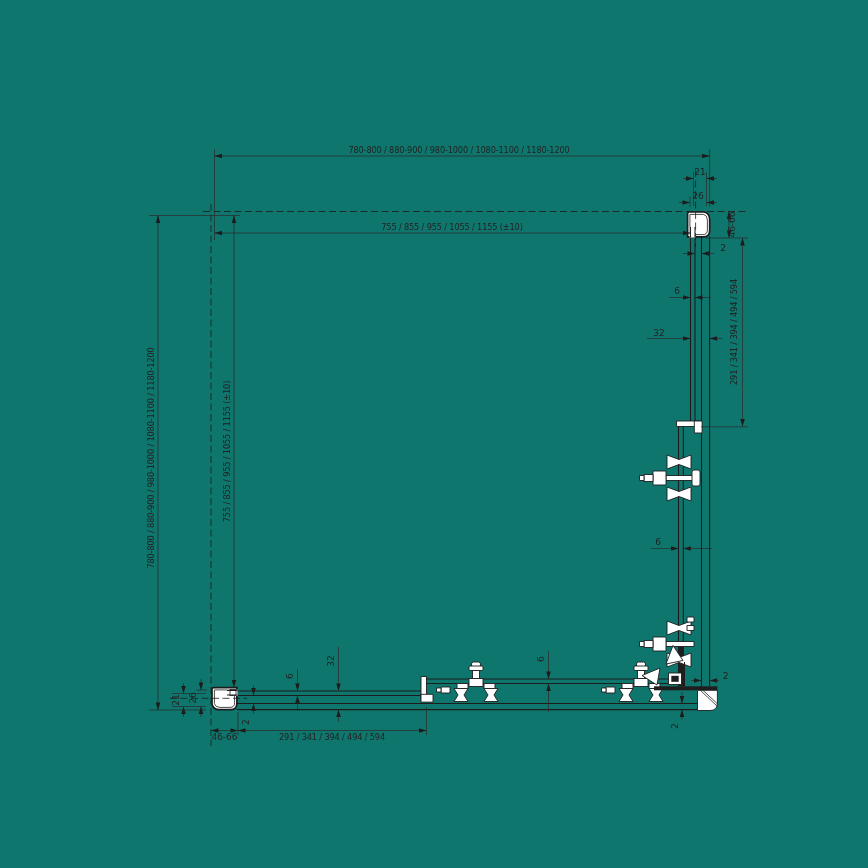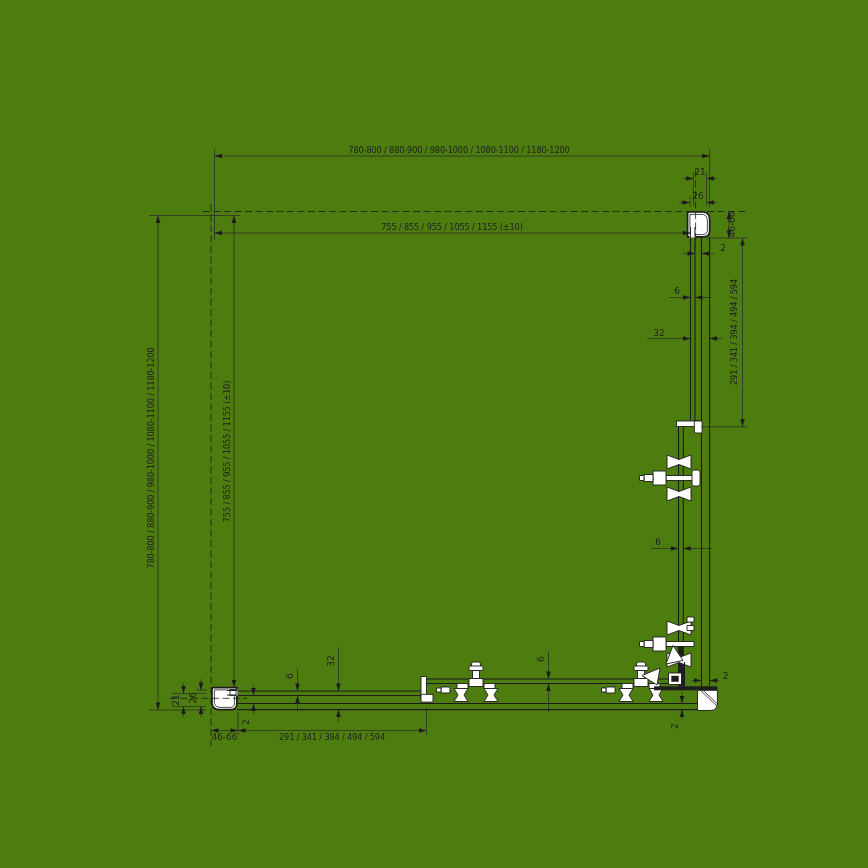--- a/index.html
+++ b/index.html
@@ -1,16 +1,16 @@
 <!DOCTYPE html>
 <html><head>
 <meta charset="utf-8">
 <style>
   html,body{margin:0;padding:0;background:#fff;}
-  .stage{width:868px;height:868px;position:relative;background:#4d7c0f;overflow:hidden;}
+  .stage{width:868px;height:868px;position:relative;background:#0f766e;overflow:hidden;}
   svg{display:block;}
   .ln{stroke:#1c1c1c;stroke-width:1.05;fill:none;}
   .thin{stroke:#1c1c1c;stroke-width:0.75;fill:none;}
   .prof{stroke:#1c1c1c;stroke-width:1.7;fill:#fff;}
   .prof2{stroke:#1c1c1c;stroke-width:0.8;fill:none;}
   .dash{stroke:#1c1c1c;stroke-width:0.8;fill:none;stroke-dasharray:7 3.5;}
   .dim{stroke:#2a2a2a;stroke-width:0.7;fill:none;}
   .hw{stroke:#1c1c1c;stroke-width:0.9;fill:#fff;stroke-linejoin:round;}
   .dk{fill:#1e1e1e;stroke:none;}
   text{font-family:"DejaVu Sans","Liberation Sans",sans-serif;fill:#222;}

